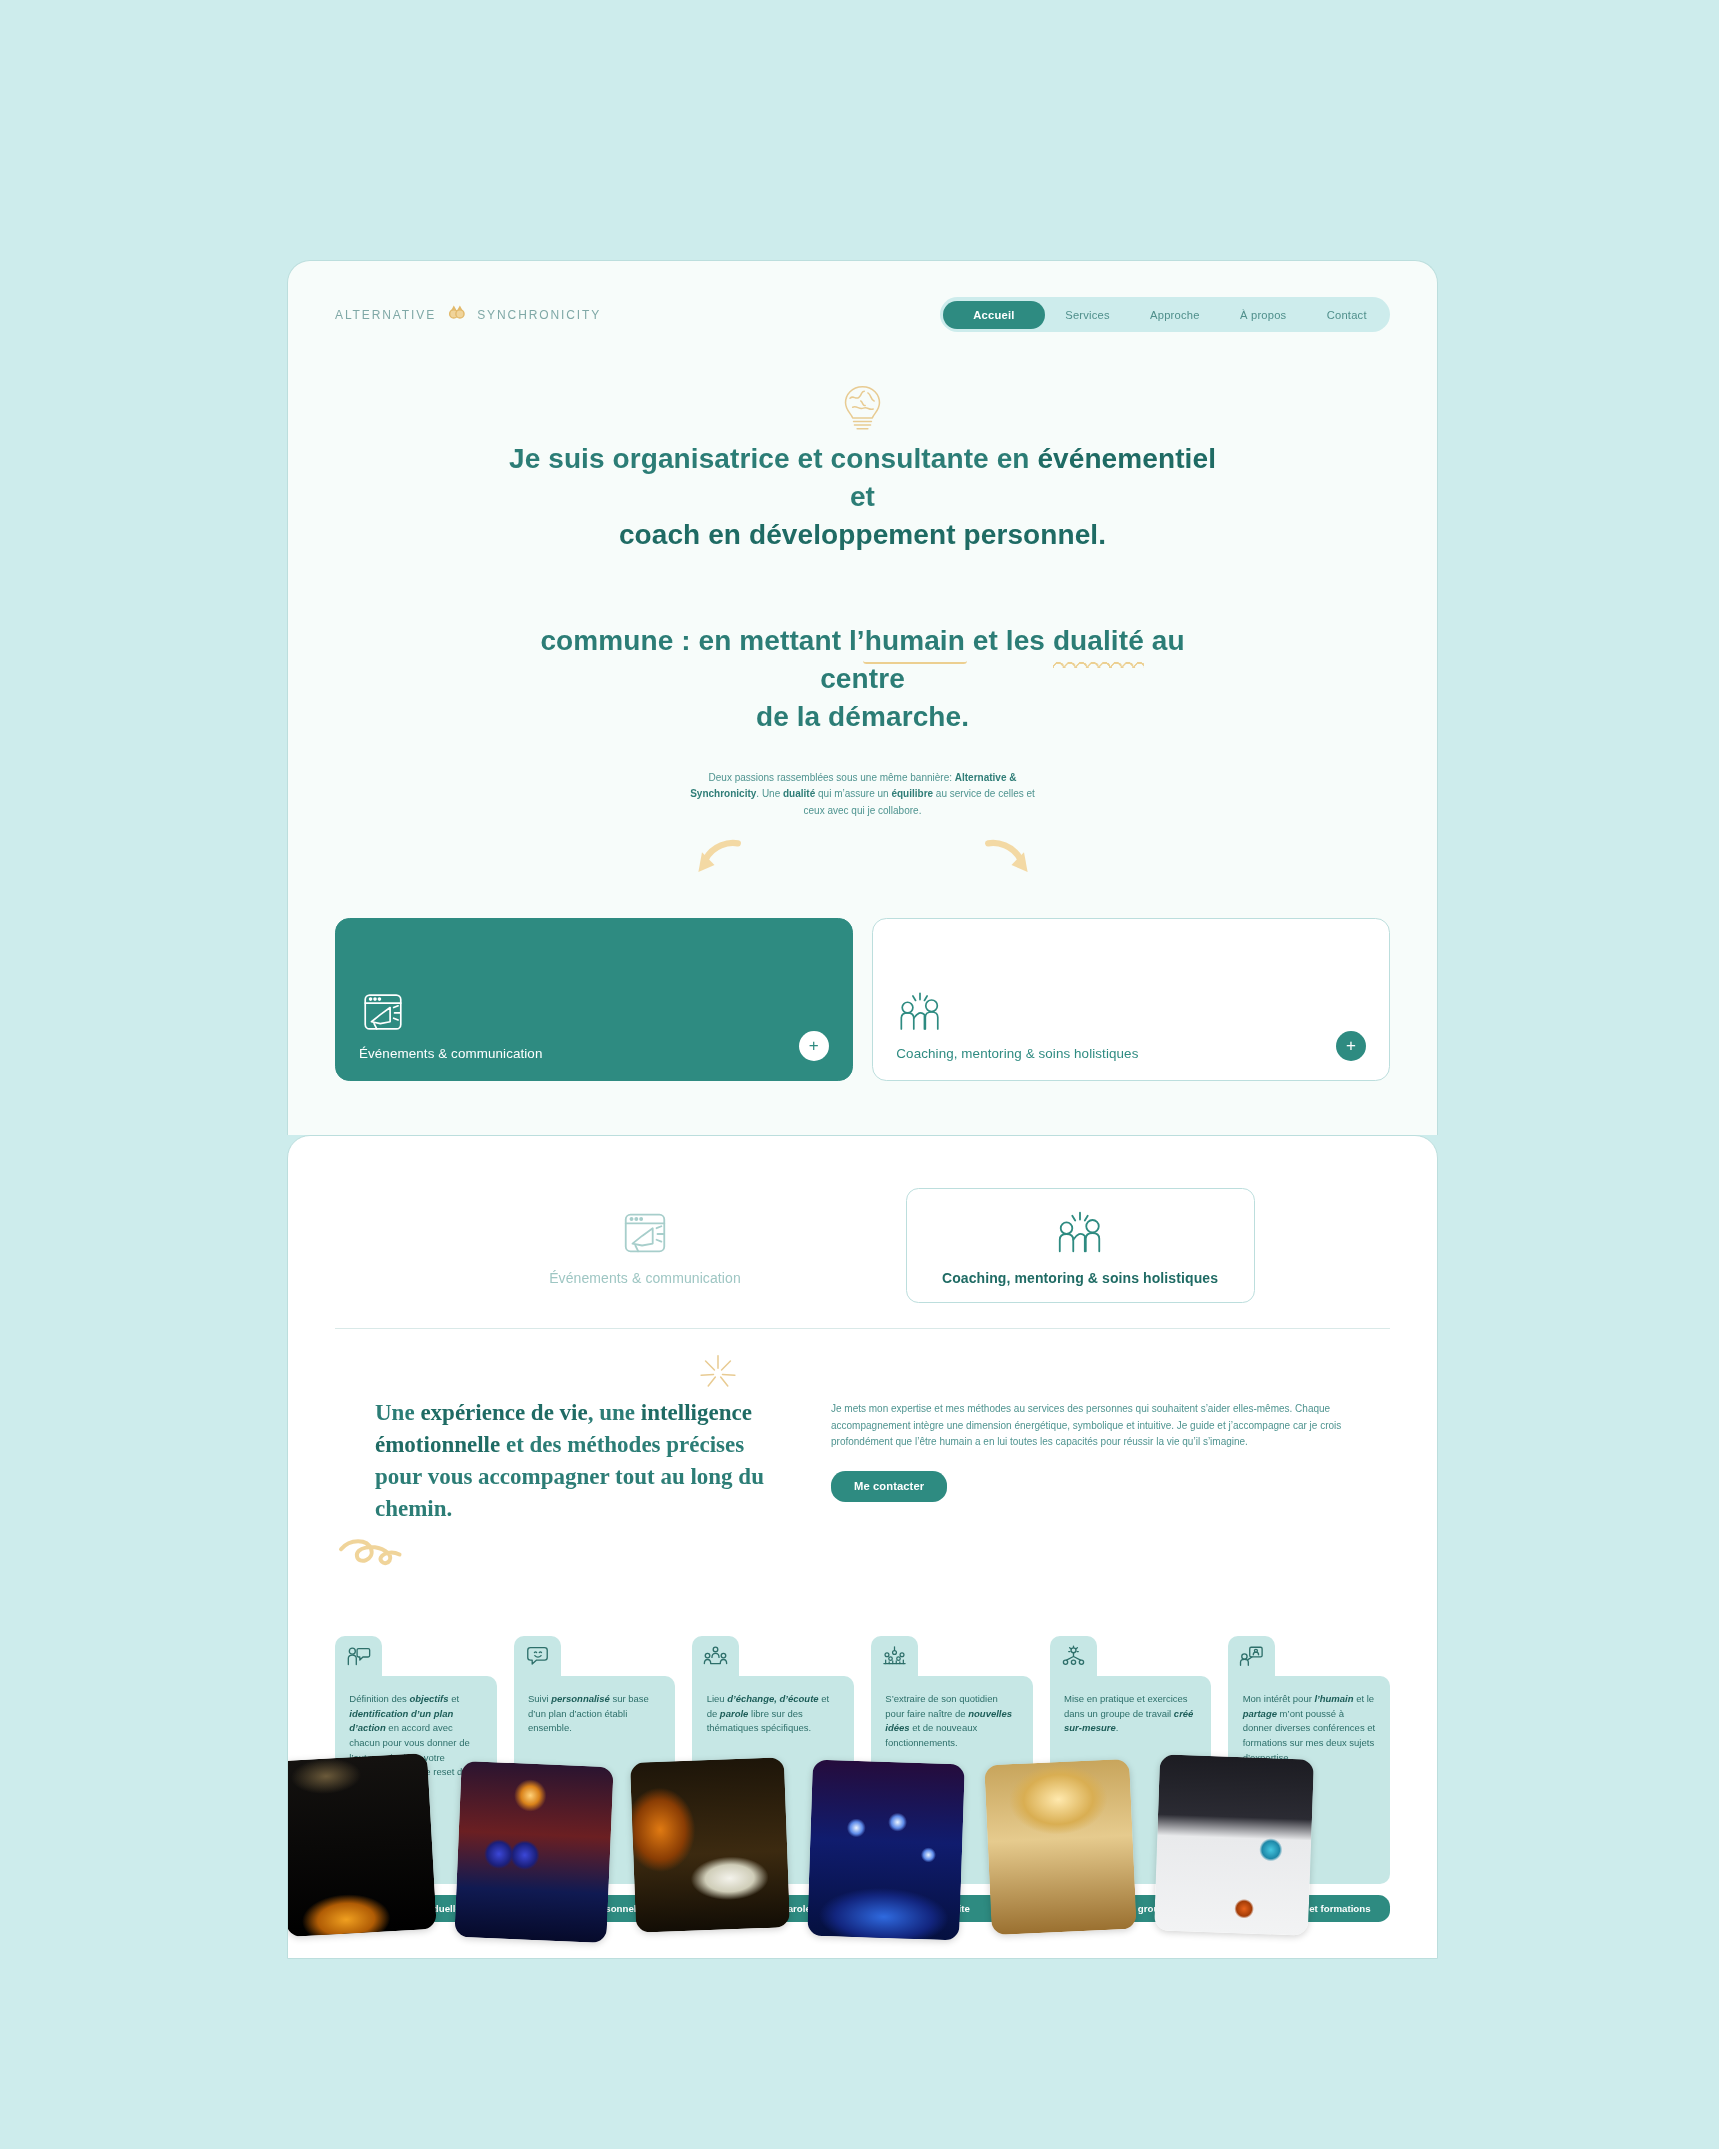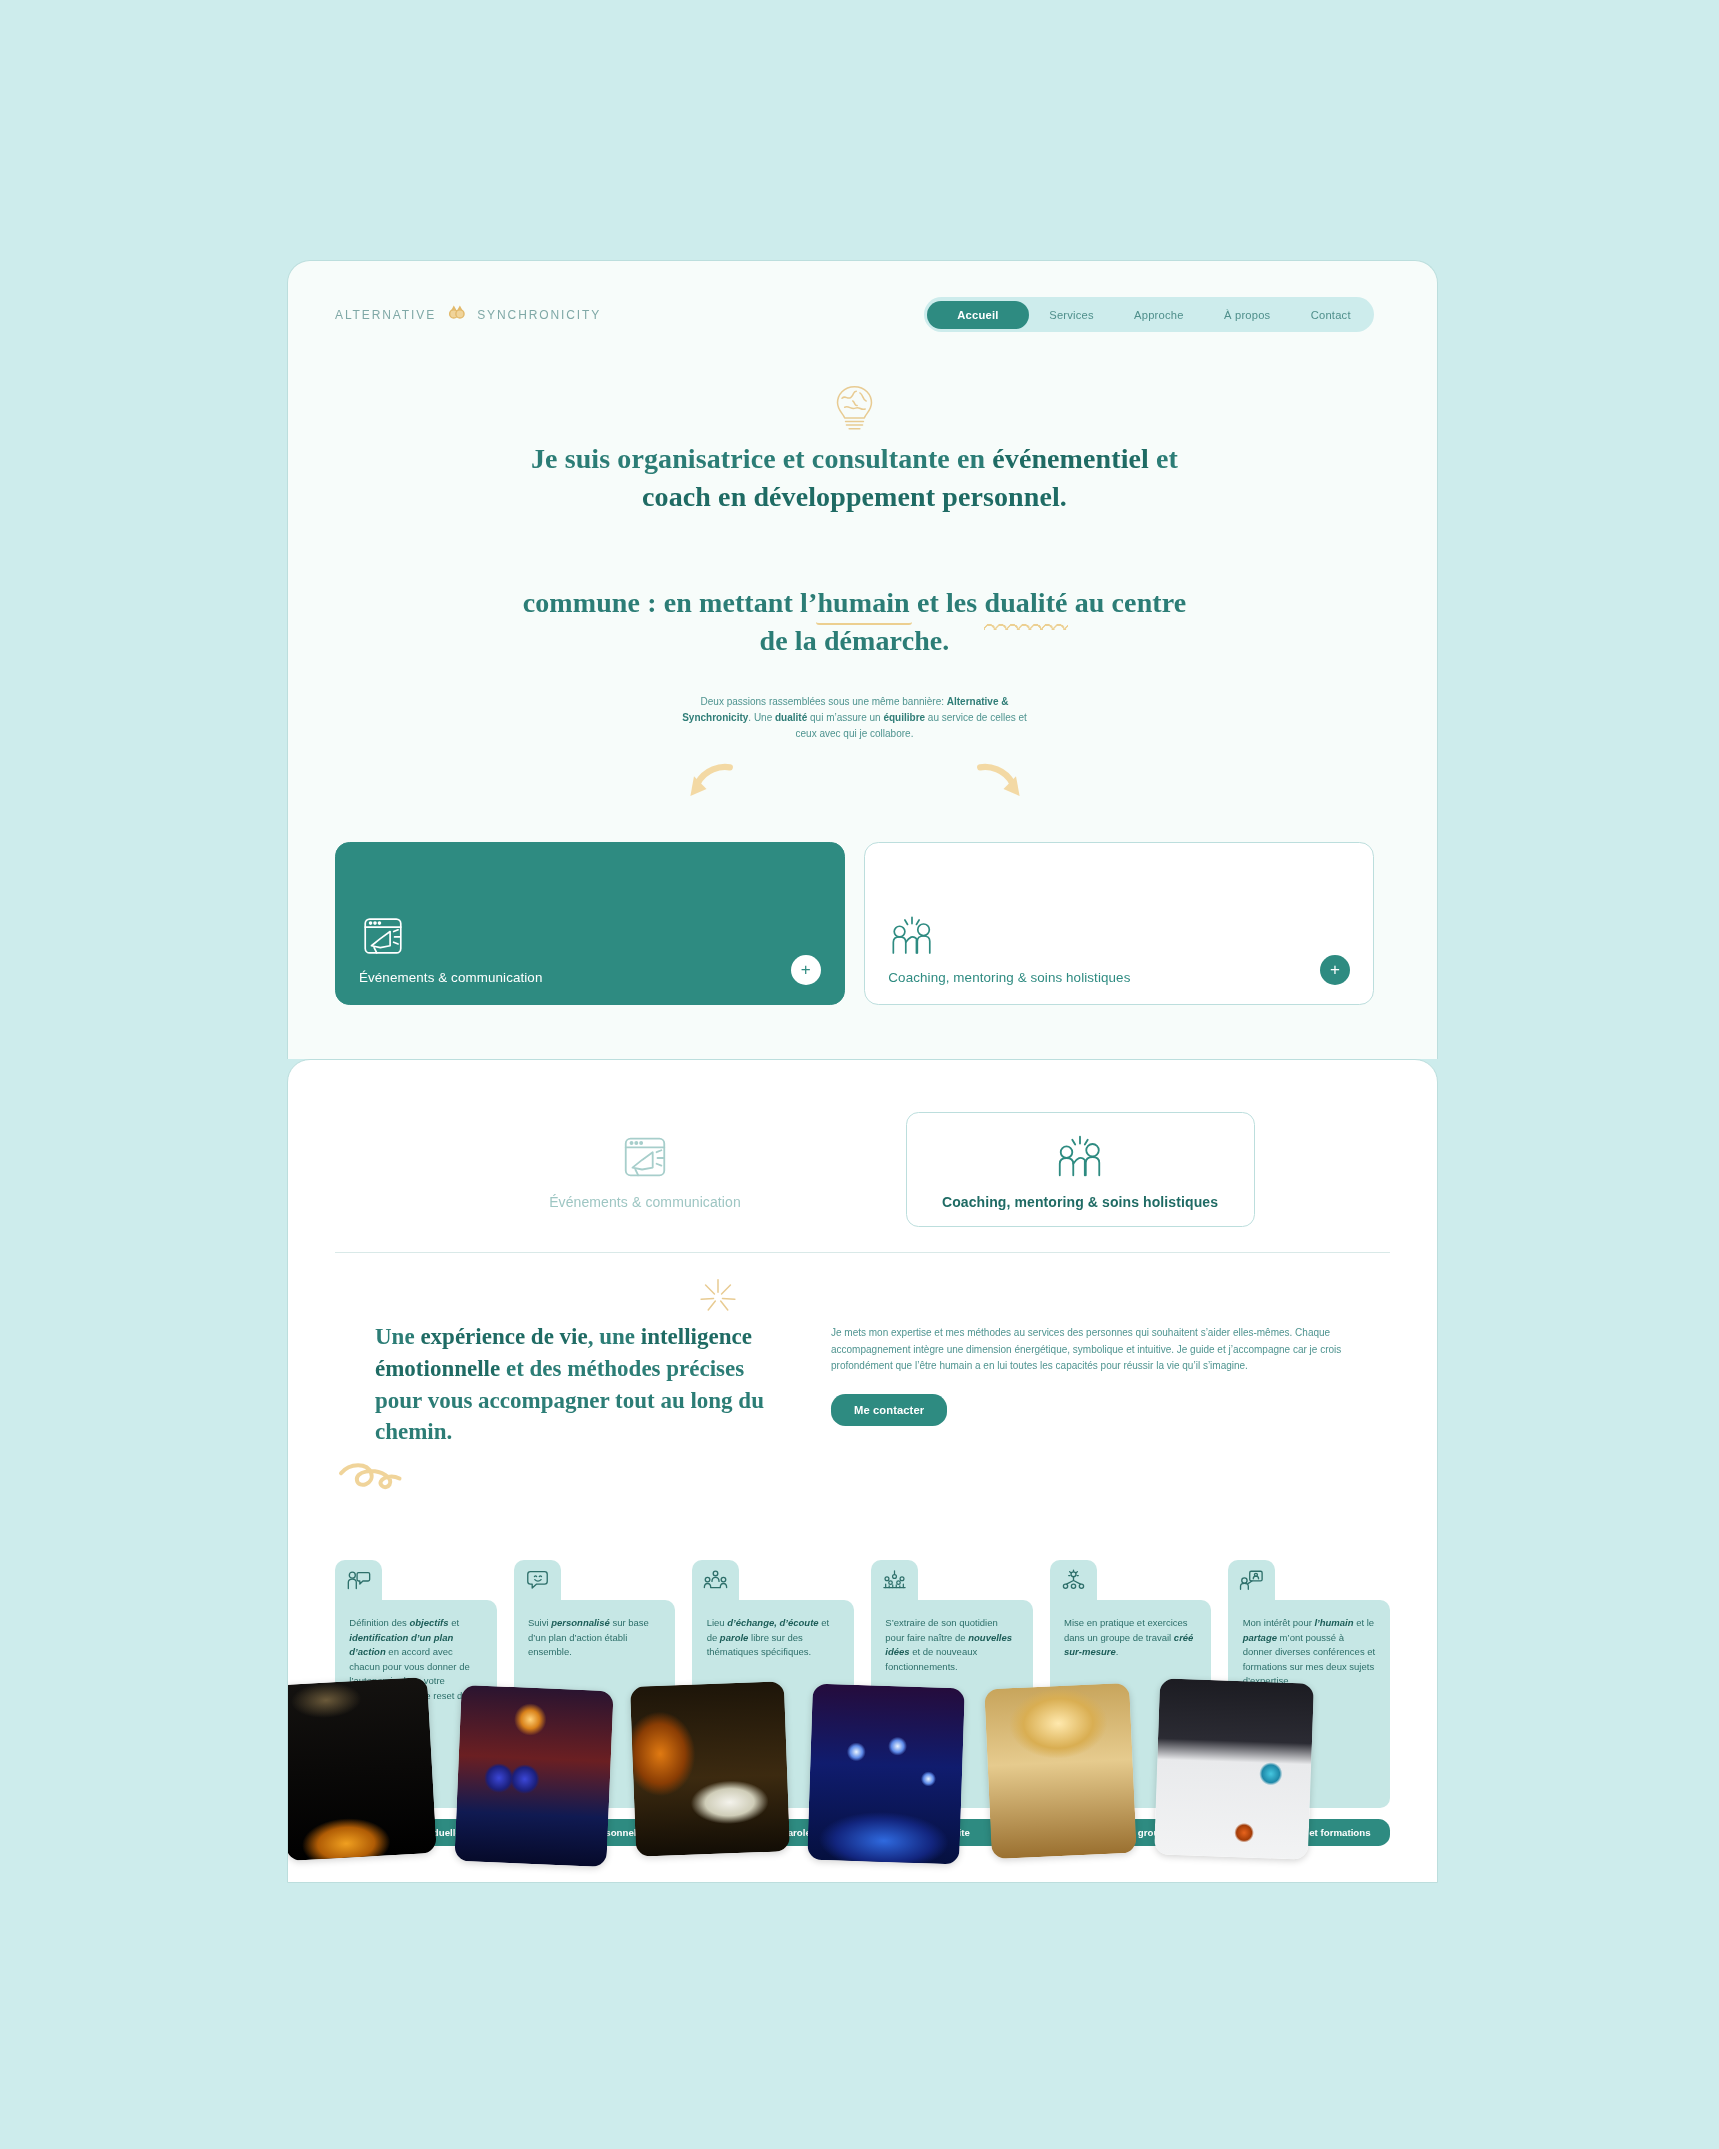--- a/index.html
+++ b/index.html
@@ -24,21 +24,21 @@
     width: 1151px;
     min-height: 1890px;
   }
 
   
   .hero-panel {
     background: #f7fcfa;
     border: 0.9px solid #bcdedd;
     border-bottom: none;
     border-radius: 23px 23px 0 0;
-    padding: 0 16px 54px 0;
+    padding: 0 0 54px 0;
     position: relative;
   }
 
   
   .topbar {
     display: flex;
     align-items: center;
     justify-content: space-between;
     padding: 36px 47px 0 47px;
   }
@@ -79,21 +79,21 @@
     padding: 8px 30px;
   }
 
   
   .hero-deco { text-align: center; margin-top: 52px; height: 50px; }
 
   .hero-title {
     margin: 5.4px auto 0;
     width: 716px;
     text-align: center;
-    font-family: Liberation Serif, serif;
+    font-family: Liberation Sans, sans-serif;
     font-size: 28px;
     line-height: 1.36;
     color: #2c7d76;
     letter-spacing: 0.1px;
   }
   .hero-title b { font-weight: 700; color: #1f6b64; }
 
   .u-gold {
     position: relative;
     display: inline-block;

